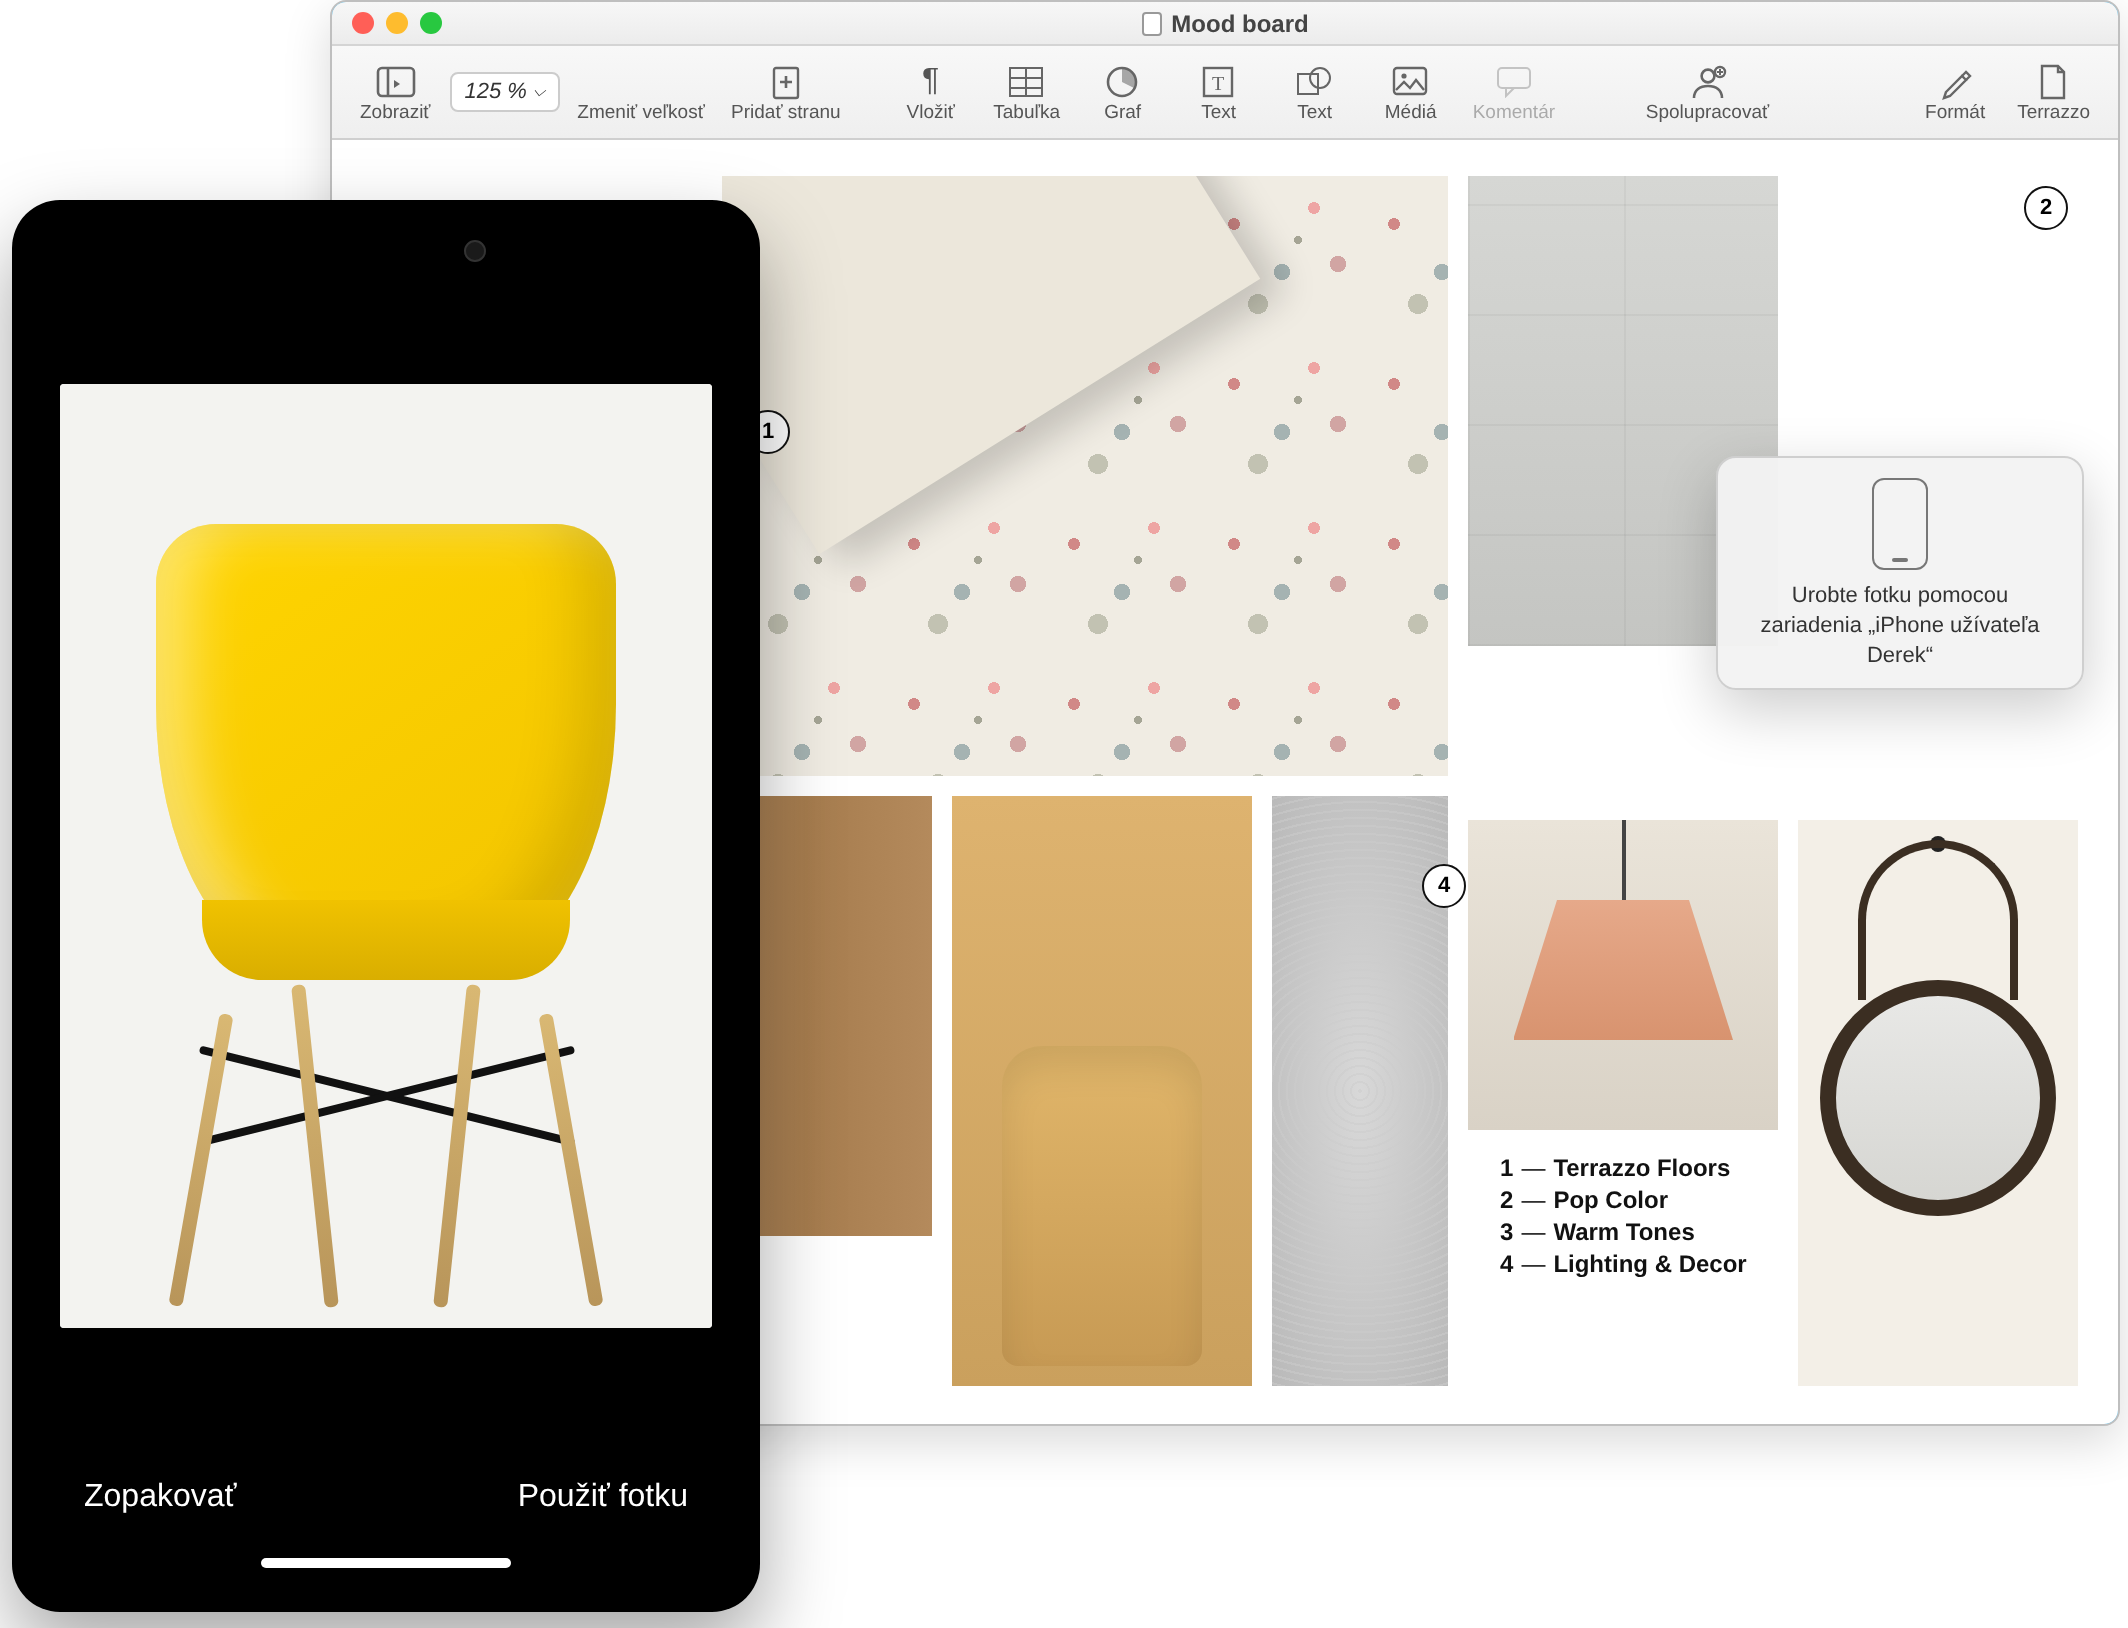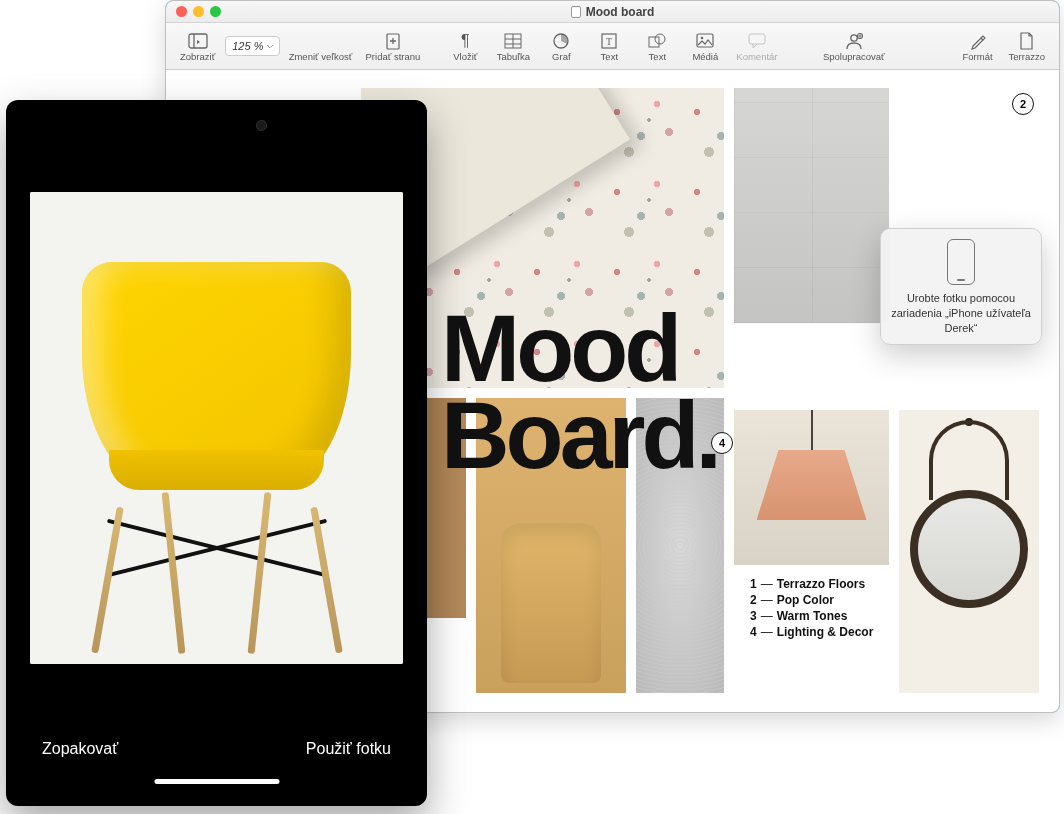--- a/index.html
+++ b/index.html
@@ -143,37 +143,37 @@
   }
 
   .marker{
     position:absolute;width:22px;height:22px;border:1.5px solid #111;border-radius:50%;
     background:#fff;display:flex;align-items:center;justify-content:center;
     font-size:11px;font-weight:600;
   }
 
   
   .popup{
-    position:absolute;right:17px;top:158px;width:162px;
+    position:absolute;right:17px;top:158px;width:184px;
     background:rgba(242,242,242,.96);border:1px solid #cfcfcf;border-radius:10px;
     box-shadow:0 10px 30px rgba(0,0,0,.2);
     padding:10px 8px 0;text-align:center;
   }
   .popup .phoneico{
     width:28px;height:46px;border:1.5px solid #777;border-radius:6px;margin:0 auto 6px;
     position:relative;
   }
   .popup .phoneico::after{content:"";position:absolute;left:50%;bottom:3px;width:8px;height:2px;background:#777;border-radius:2px;transform:translateX(-50%);}
   .popup .msg{font-size:11px;color:#333;line-height:1.35;padding:0 2px 8px;}
   .popup .cancel{border-top:1px solid #d6d6d6;padding:8px 0;font-size:12.5px;color:#333;}
 
   
   .iphone{
-    position:absolute;left:6px;top:100px;width:421px;height:706px;
-    background:#000;border-radius:12px;padding:12px;
+    position:absolute;left:6px;top:100px;width:374px;height:706px;
+    background:#000;border-radius:24px;padding:12px;
     box-shadow:0 18px 40px rgba(0,0,0,.35);
   }
   .iphone .screen{
     width:100%;height:100%;background:#000;border-radius:42px;overflow:hidden;position:relative;
   }
   .notch{
     position:absolute;top:0;left:50%;transform:translateX(-50%);
     width:160px;height:26px;background:#000;border-radius:0 0 18px 18px;z-index:5;
   }
   .notch::after{content:"";position:absolute;right:30px;top:8px;width:9px;height:9px;border-radius:50%;background:#1a1a1a;border:1px solid #333;}
@@ -362,22 +362,20 @@
     <div class="tile wood"></div>
     <div class="tile sofa"></div>
     <div class="tile fur"></div>
     <div class="tile lamp"></div>
     <div class="tile mirror">
       <div class="hook"></div>
         <div class="strap"></div>
         <div class="disc"></div>
     </div>
 
-    <div class="moodtitle"><span>Mood</span>
-<span>Board.</span></div>
 
     <div class="legend">
       <div><span>1</span><span class="sep">—</span><span>Terrazzo Floors</span></div>
       <div><span>2</span><span class="sep">—</span><span>Pop Color</span></div>
       <div><span>3</span><span class="sep">—</span><span>Warm Tones</span></div>
       <div><span>4</span><span class="sep">—</span><span>Lighting &amp; Decor</span></div>
     </div>
 
     <div class="marker" style="left:207px;top:135px;">1</div>
     <div class="marker" style="right:25px;top:23px;">2</div>

